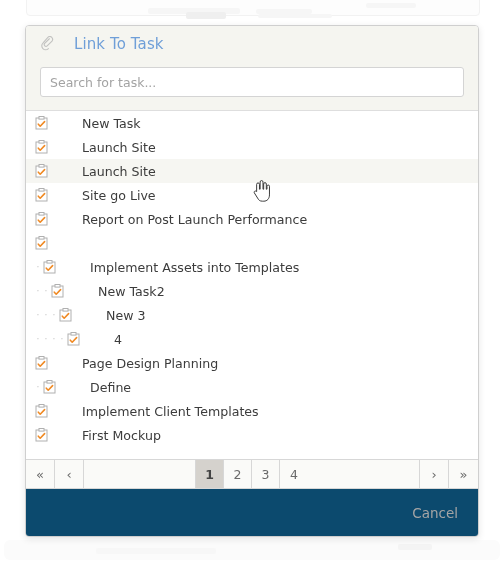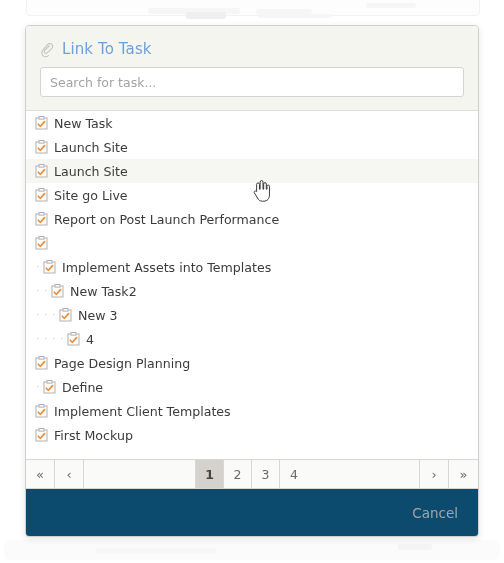--- a/index.html
+++ b/index.html
@@ -67,22 +67,22 @@
   
   .dlg-header {
     background: #f5f5f0;
     border-bottom: 1px solid #dedede;
     padding: 10px 14px 13px 14px;
     box-sizing: border-box;
     flex: 0 0 auto;
   }
   .dlg-title-row {
     display: flex;
-    align-items: flex-end;
-    gap: 7px;
+    align-items: flex-start;
+    gap: 19px;
     height: 22px;
     margin-bottom: 9px;
   }
   .paperclip-icon {
     width: 15px;
     height: 15px;
     display: block;
     flex: 0 0 auto;
     opacity: .65;
   }
@@ -146,20 +146,21 @@
   }
   .clip-icon {
     width: 13px;
     height: 14px;
     flex: 0 0 auto;
     margin: 0 6px 0 1px;
     display: block;
   }
   .task-label {
     line-height: 15px;
+    margin-left: 28px;
   }
 
   
   .pagination {
     flex: 0 0 auto;
     display: flex;
     height: 30px;
     border-top: 1px solid #d7d7d7;
     border-bottom: 1px solid #d7d7d7;
     background: #fafaf8;

